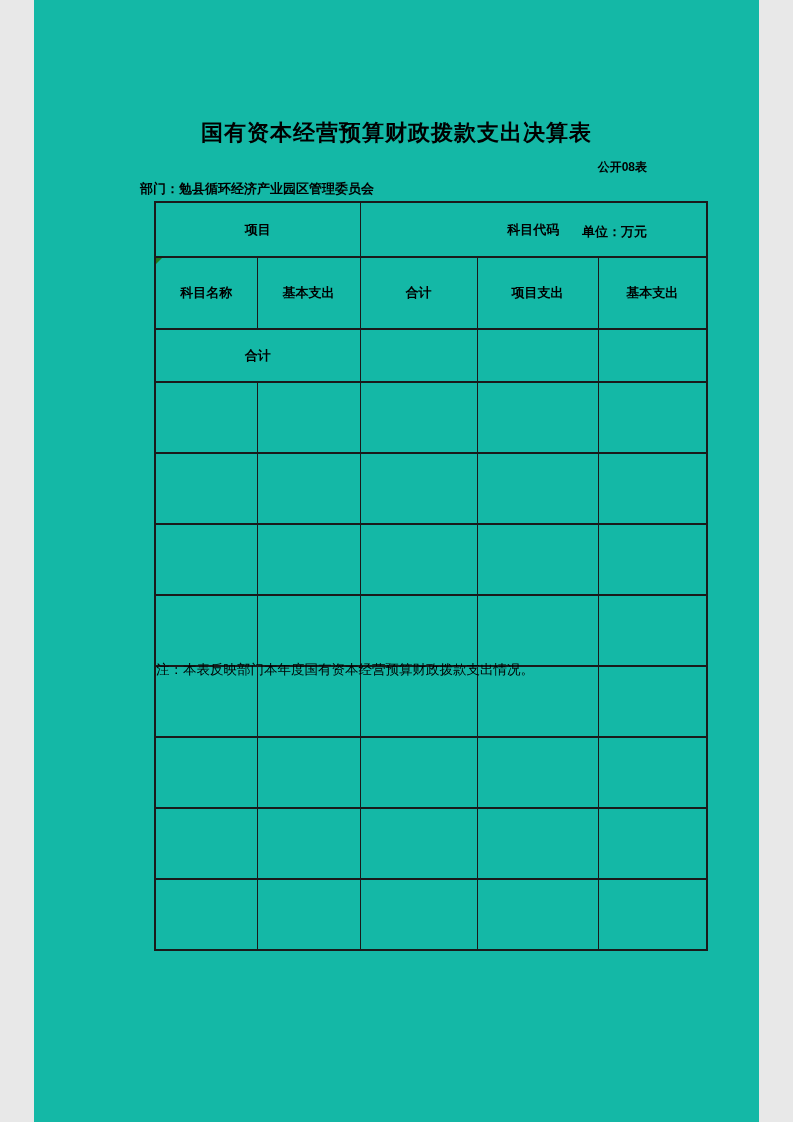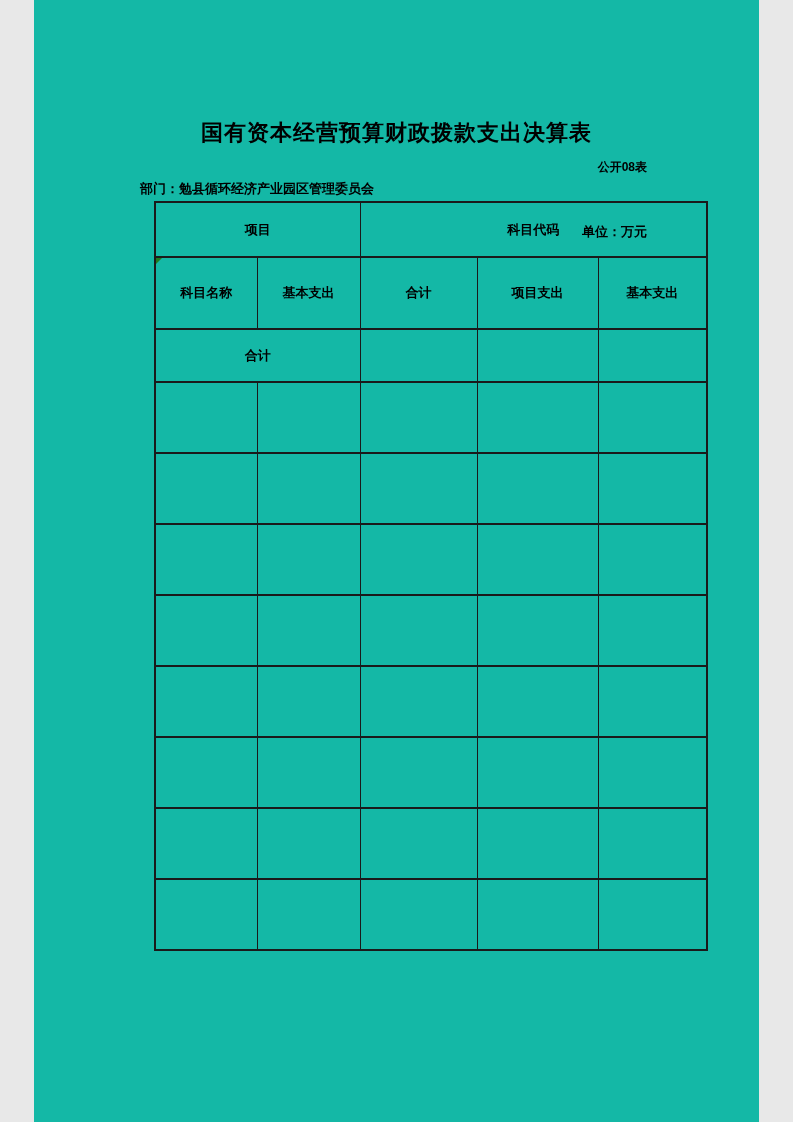--- a/index.html
+++ b/index.html
@@ -193,14 +193,15 @@
         <tr class="row-empty">
           <td></td>
           <td></td>
           <td></td>
           <td></td>
           <td></td>
         </tr>
       </tbody>
   </table>
 
+  <div class="footnote">注：本表反映部门本年度国有资本经营预算财政拨款支出情况。</div>
 
 </div>
 
 </body></html>

